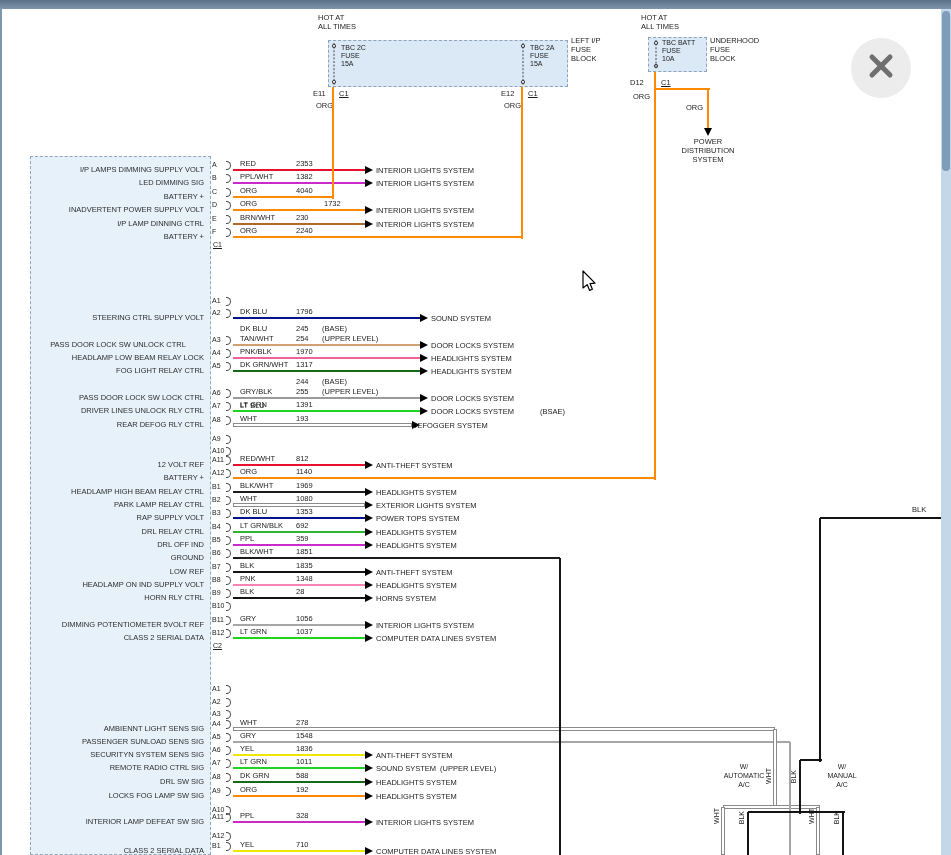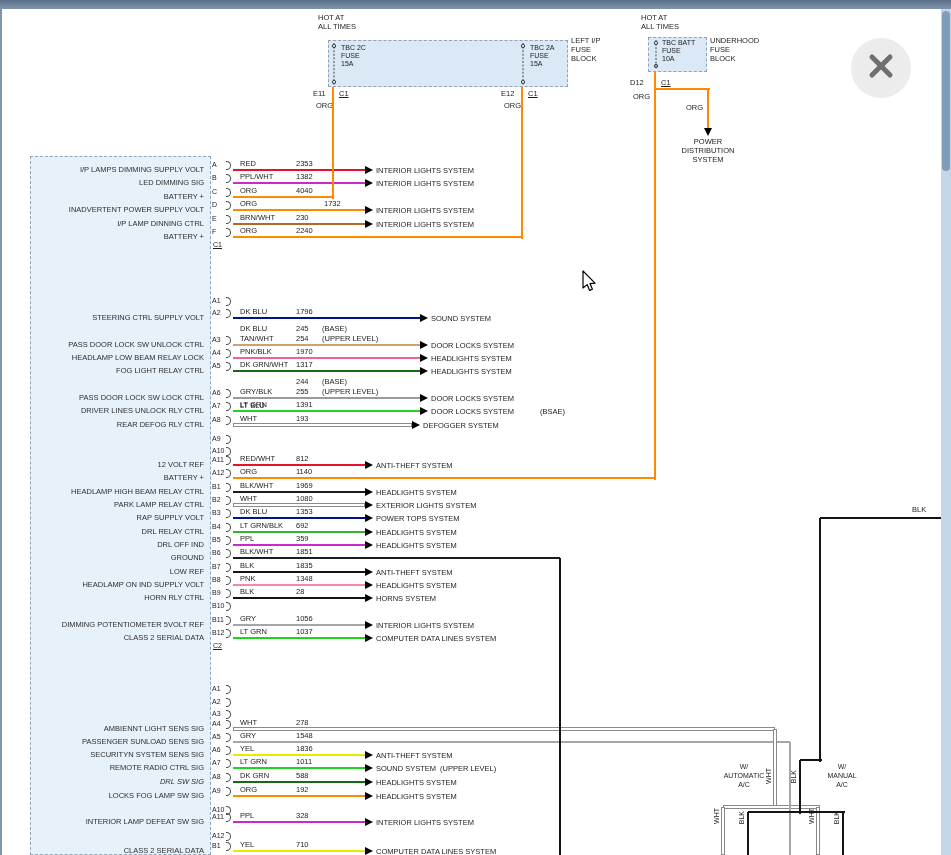--- a/index.html
+++ b/index.html
@@ -167,21 +167,21 @@
     <div class="abs arc" style="left: 226px; top: 336px;"></div>
     <div class="abs txt" style="left: 240px; top: 324px;">DK BLU</div>
     <div class="abs txt" style="left: 296px; top: 324px;">245</div>
     <div class="abs txt" style="left: 322px; top: 324px;">(BASE)</div>
     <div class="abs txt" style="left: 240px; top: 334px;">TAN/WHT</div>
     <div class="abs txt" style="left: 296px; top: 334px;">254</div>
     <div class="abs txt" style="left: 322px; top: 334px;">(UPPER LEVEL)</div>
     <div class="abs wire" style="left: 233px; top: 344px; width: 187px; background: rgb(207, 161, 114);"></div>
     <div class="abs arrow" style="left: 420px; top: 341px;"></div>
     <div class="abs txt" style="left: 431px; top: 341px;">DOOR LOCKS SYSTEM</div>
-    <div class="abs lbl" style="left: 32px; top: 340px;">PASS DOOR LOCK SW UNLOCK CTRL</div>
+    <div class="abs lbl" style="left: 32px; top: 340px; text-align: center;">PASS DOOR LOCK SW UNLOCK CTRL</div>
     <div class="abs pin" style="left: 212px; top: 348px;">A4</div>
     <div class="abs arc" style="left: 226px; top: 349px;"></div>
     <div class="abs txt" style="left: 240px; top: 347px;">PNK/BLK</div>
     <div class="abs txt" style="left: 296px; top: 347px;">1970</div>
     <div class="abs wire" style="left: 233px; top: 357px; width: 187px; background: rgb(240, 96, 154);"></div>
     <div class="abs arrow" style="left: 420px; top: 354px;"></div>
     <div class="abs txt" style="left: 431px; top: 354px;">HEADLIGHTS SYSTEM</div>
     <div class="abs lbl" style="left: 32px; top: 353px;">HEADLAMP LOW BEAM RELAY LOCK</div>
     <div class="abs pin" style="left: 212px; top: 361px;">A5</div>
     <div class="abs arc" style="left: 226px; top: 362px;"></div>
@@ -211,21 +211,21 @@
     <div class="abs arrow" style="left: 420px; top: 407px;"></div>
     <div class="abs txt" style="left: 431px; top: 407px;">DOOR LOCKS SYSTEM</div>
     <div class="abs txt" style="left: 540px; top: 407px;">(BSAE)</div>
     <div class="abs lbl" style="left: 32px; top: 406px;">DRIVER LINES UNLOCK RLY CTRL</div>
     <div class="abs pin" style="left: 212px; top: 415px;">A8</div>
     <div class="abs arc" style="left: 226px; top: 416px;"></div>
     <div class="abs txt" style="left: 240px; top: 414px;">WHT</div>
     <div class="abs txt" style="left: 296px; top: 414px;">193</div>
     <div class="abs wwire" style="left: 233px; top: 423px; width: 179px;"></div>
     <div class="abs arrow" style="left: 412px; top: 421px;"></div>
-    <div class="abs txt" style="left: 423px; top: 421px; text-align: center;">DEFOGGER SYSTEM</div>
+    <div class="abs txt" style="left: 412px; top: 421px; text-align: center;">DEFOGGER SYSTEM</div>
     <div class="abs lbl" style="left: 32px; top: 420px;">REAR DEFOG RLY CTRL</div>
     <div class="abs pin" style="left: 212px; top: 434px;">A9</div>
     <div class="abs arc" style="left: 226px; top: 435px;"></div>
     <div class="abs pin" style="left: 212px; top: 446px;">A10</div>
     <div class="abs arc" style="left: 226px; top: 447px;"></div>
     <div class="abs pin" style="left: 212px; top: 455px;">A11</div>
     <div class="abs arc" style="left: 226px; top: 456px;"></div>
     <div class="abs txt" style="left: 240px; top: 454px;">RED/WHT</div>
     <div class="abs txt" style="left: 296px; top: 454px;">812</div>
     <div class="abs wire" style="left: 233px; top: 464px; width: 132px; background: rgb(232, 17, 45);"></div>
@@ -362,21 +362,21 @@
     <div class="abs txt" style="left: 376px; top: 764px;">SOUND SYSTEM</div>
     <div class="abs txt" style="left: 440px; top: 764px;">(UPPER LEVEL)</div>
     <div class="abs lbl" style="left: 32px; top: 763px;">REMOTE RADIO CTRL SIG</div>
     <div class="abs pin" style="left: 212px; top: 772px;">A8</div>
     <div class="abs arc" style="left: 226px; top: 773px;"></div>
     <div class="abs txt" style="left: 240px; top: 771px;">DK GRN</div>
     <div class="abs txt" style="left: 296px; top: 771px;">588</div>
     <div class="abs wire" style="left: 233px; top: 781px; width: 132px; background: rgb(21, 107, 21);"></div>
     <div class="abs arrow" style="left: 365px; top: 778px;"></div>
     <div class="abs txt" style="left: 376px; top: 778px;">HEADLIGHTS SYSTEM</div>
-    <div class="abs lbl" style="left: 32px; top: 777px; font-style: italic;">DRL SW SIG</div>
+    <div class="abs lbl" style="left: 32px; top: 777px;">DRL SW SIG</div>
     <div class="abs pin" style="left: 212px; top: 786px;">A9</div>
     <div class="abs arc" style="left: 226px; top: 787px;"></div>
     <div class="abs txt" style="left: 240px; top: 785px;">ORG</div>
     <div class="abs txt" style="left: 296px; top: 785px;">192</div>
     <div class="abs wire" style="left: 233px; top: 795px; width: 132px; background: rgb(255, 138, 0);"></div>
     <div class="abs arrow" style="left: 365px; top: 792px;"></div>
     <div class="abs txt" style="left: 376px; top: 792px;">HEADLIGHTS SYSTEM</div>
     <div class="abs lbl" style="left: 32px; top: 791px;">LOCKS FOG LAMP SW SIG</div>
     <div class="abs pin" style="left: 212px; top: 805px;">A10</div>
     <div class="abs arc" style="left: 226px; top: 806px;"></div>

